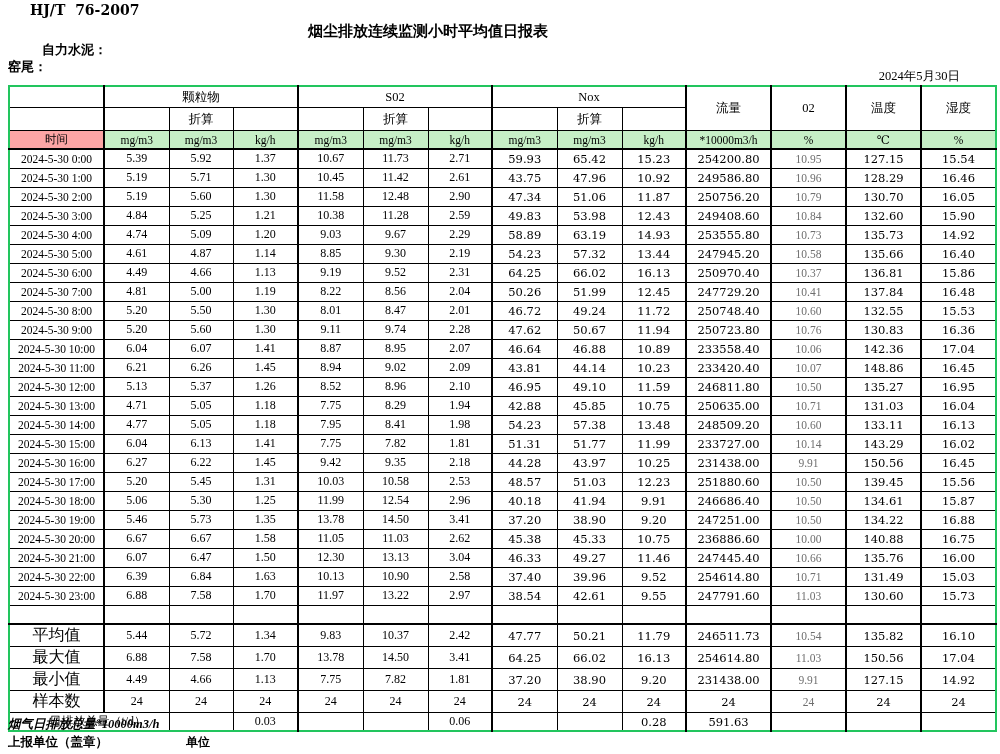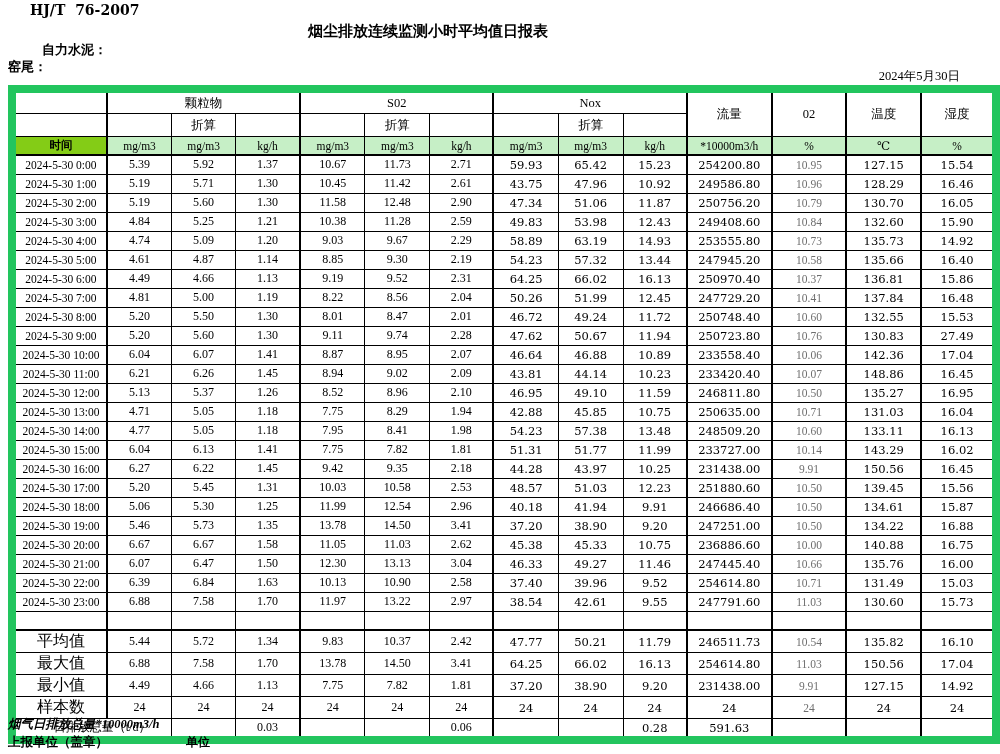--- a/index.html
+++ b/index.html
@@ -8,21 +8,21 @@
     font-family:"Liberation Serif","DejaVu Serif",serif;
     position:relative;overflow:hidden;
   }
   .abs{position:absolute;}
   #std{left:30px;top:2px;font-weight:bold;font-size:14px;white-space:pre;font-family:"DejaVu Serif",serif;}
   #title{left:0;top:22px;width:856px;text-align:center;font-weight:bold;font-size:15px;}
   #company{left:8px;top:41px;font-weight:bold;font-size:13px;margin-left:34px;}
   #station{left:8px;top:58px;font-weight:bold;font-size:13px;}
   #date{left:0;top:68px;width:960px;text-align:right;font-size:12.5px;}
   #tablewrap{left:8px;top:85px;}
-  table{border-collapse:collapse;table-layout:fixed;border:8px solid #22c55e;}
+  table{border-collapse:collapse;table-layout:fixed;border:2px solid #22c55e;}
   td{border:1px solid #000;text-align:center;vertical-align:middle;padding:0;
      font-size:12px;overflow:hidden;white-space:nowrap;}
   .tl{border-left-width:2px;}
   tr.h1 td{height:20px;font-size:12.5px;}
   tr.h2 td{height:22px;font-size:12.5px;}
   tr.h3 td{height:17px;font-size:11.5px;border-bottom-width:2px;}
   tbody tr{height:19px;}
   td.time{font-size:11.5px;}
   td.fb{font-family:"DejaVu Serif",serif;font-size:11.5px;}
   td.o2{color:#6e6e6e;font-size:11.5px;}
@@ -80,21 +80,21 @@
         <td>折算</td>
         <td></td>
         <td class="tl"></td>
         <td>折算</td>
         <td></td>
         <td class="tl"></td>
         <td>折算</td>
         <td></td>
       </tr>
       <tr class="h3">
-        <td style="background: #84cc16; font-weight: bold;">时间</td>
+        <td style="background: #fca5a5;">时间</td>
         <td class="tl" style="background: rgb(198, 239, 198);">mg/m3</td>
         <td style="background: rgb(198, 239, 198);">mg/m3</td>
         <td style="background: rgb(198, 239, 198);">kg/h</td>
         <td class="tl" style="background: rgb(198, 239, 198);">mg/m3</td>
         <td style="background: rgb(198, 239, 198);">mg/m3</td>
         <td style="background: rgb(198, 239, 198);">kg/h</td>
         <td class="tl" style="background: rgb(198, 239, 198);">mg/m3</td>
         <td style="background: rgb(198, 239, 198);">mg/m3</td>
         <td style="background: rgb(198, 239, 198);">kg/h</td>
         <td class="tl" style="background: rgb(198, 239, 198);">*10000m3/h</td>
@@ -255,21 +255,21 @@
           <td class="">1.30</td>
           <td class="tl">9.11</td>
           <td class="">9.74</td>
           <td class="">2.28</td>
           <td class="tl fb">47.62</td>
           <td class="fb">50.67</td>
           <td class="fb">11.94</td>
           <td class="tl fb">250723.80</td>
           <td class="tl o2">10.76</td>
           <td class="tl fb">130.83</td>
-          <td class="tl fb">27.49</td>
+          <td class="tl fb">16.36</td>
         </tr>
         <tr>
           <td class="time">2024-5-30 10:00</td>
           <td class="tl">6.04</td>
           <td class="">6.07</td>
           <td class="">1.41</td>
           <td class="tl">8.87</td>
           <td class="">8.95</td>
           <td class="">2.07</td>
           <td class="tl fb">46.64</td>

